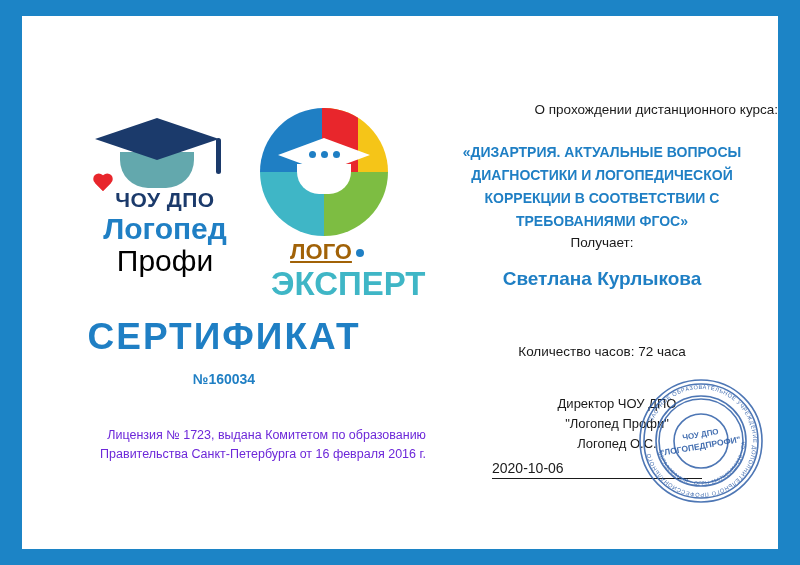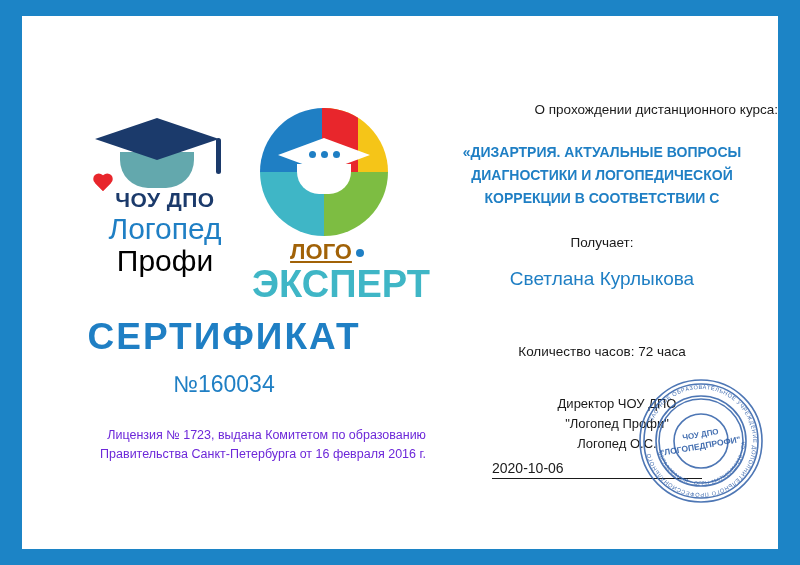--- a/index.html
+++ b/index.html
@@ -107,21 +107,21 @@
   }
   .lp-line1 {
     font-size: 21px;
     font-weight: bold;
     color: #1b3a6b;
     letter-spacing: 0.5px;
     line-height: 24px;
   }
   .lp-line2 {
     font-size: 30px;
-    font-weight: normal;
+    font-weight: bold;
     color: #1f7fc4;
     line-height: 32px;
     margin-top: 1px;
   }
   .lp-line3 {
     font-size: 30px;
     font-weight: normal;
     color: #000000;
     line-height: 32px;
   }
@@ -198,24 +198,25 @@
     text-align: center;
   }
   .le-line1 {
     font-size: 22px;
     font-weight: bold;
     color: #a16207;
     line-height: 32px;
     text-decoration: underline;
   }
   .le-line2 {
-    font-size: 38px;
+    font-size: 33px;
     font-weight: bold;
     color: #3fb6c6;
     line-height: 32px;
+    margin-left: 19px;
   }
   .le-sep-dot {
     display: inline-block;
     width: 8px;
     height: 8px;
     border-radius: 50%;
     background: #1f7fc4;
     vertical-align: middle;
     margin-left: 4px;
   }
@@ -230,22 +231,22 @@
     font-weight: bold;
     color: #1f7fc4;
     letter-spacing: 2px;
   }
   .cert-number {
     position: absolute;
     left: 0;
     top: 355px;
     width: 404px;
     text-align: center;
-    font-size: 23px;
-    font-weight: normal;
+    font-size: 14px;
+    font-weight: bold;
     color: #1f7fc4;
   }
   .license {
     position: absolute;
     left: 0;
     top: 410px;
     width: 404px;
     text-align: right;
     font-size: 12.5px;
     color: #6d28d9;
@@ -289,21 +290,21 @@
     font-size: 13.5px;
     color: #1a1a1a;
   }
   .recipient-name {
     position: absolute;
     left: 0;
     top: 252px;
     width: 352px;
     text-align: center;
     font-size: 19px;
-    font-weight: normal;
+    font-weight: bold;
     color: #1f7fc4;
   }
   .hours {
     position: absolute;
     left: 0;
     top: 328px;
     width: 352px;
     text-align: center;
     font-size: 13.5px;
     color: #1a1a1a;
@@ -398,20 +399,21 @@
   </div>
 
   <div class="right-col">
 
     <div class="course-label">О прохождении дистанционного курса:</div>
 
     <div class="course-name">
       <div>«ДИЗАРТРИЯ. АКТУАЛЬНЫЕ ВОПРОСЫ</div>
       <div>ДИАГНОСТИКИ И ЛОГОПЕДИЧЕСКОЙ</div>
       <div>КОРРЕКЦИИ В СООТВЕТСТВИИ С</div>
+      <div>ТРЕБОВАНИЯМИ ФГОС»</div>
     </div>
 
     <div class="recipient-label">Получает:</div>
     <div class="recipient-name">Светлана Курлыкова</div>
     <div class="hours">Количество часов: 72 часа</div>
 
     <div class="signature-block">
       <div>Директор ЧОУ ДПО</div>
       <div>"Логопед Профи"</div>
       <div>Логопед О.С.</div>

